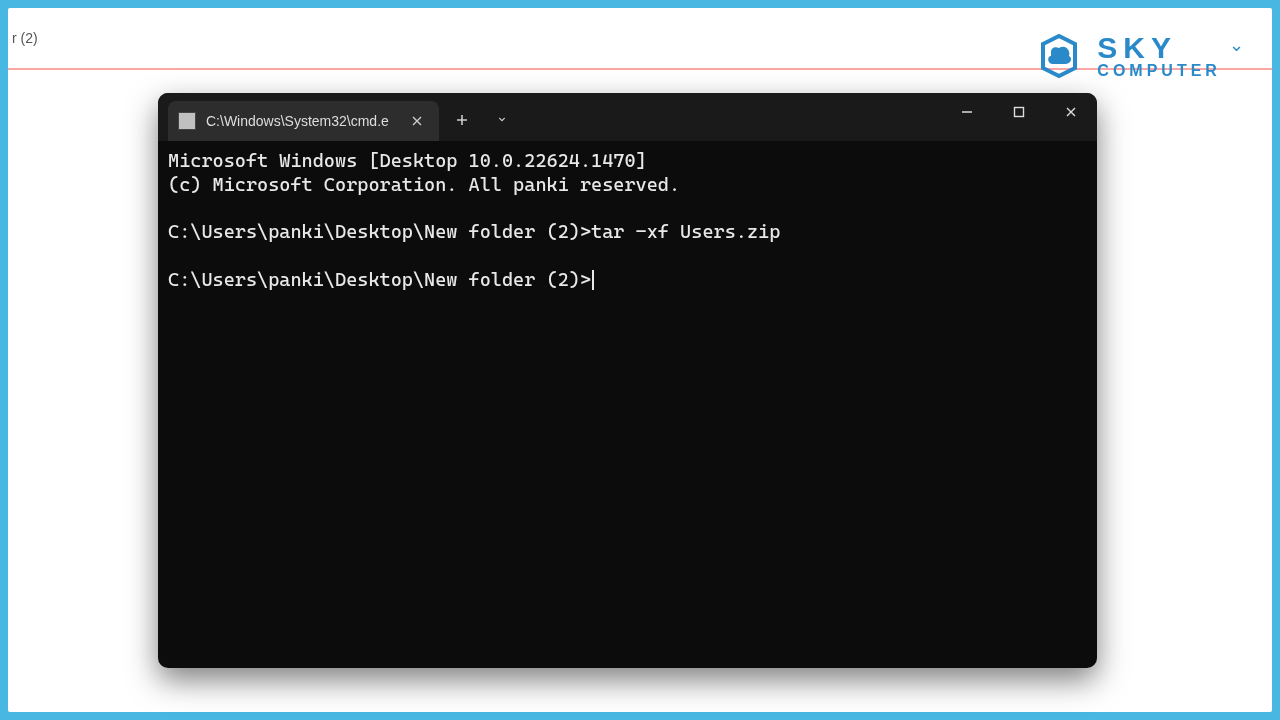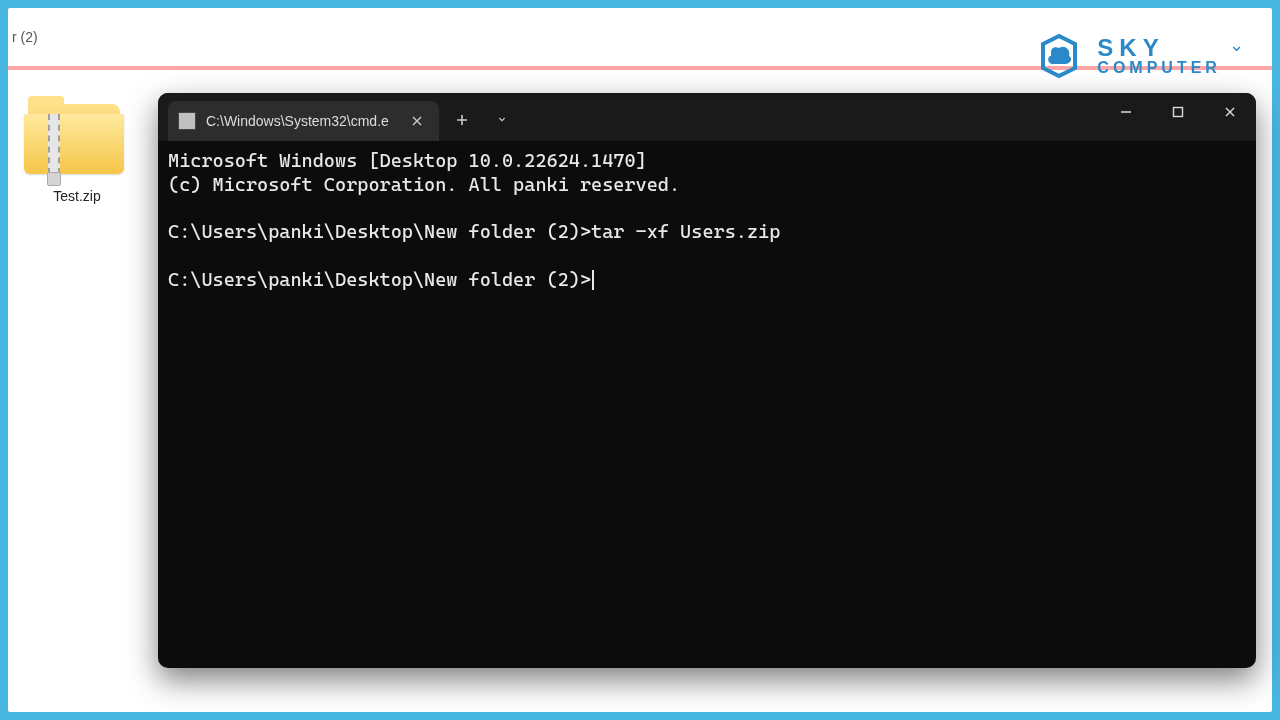--- a/index.html
+++ b/index.html
@@ -17,21 +17,21 @@
     top: 8px;
     right: 8px;
     bottom: 8px;
     background: #ffffff;
     border-radius: 2px;
   }
   .explorer-header {
     position: absolute;
     left: 0; top: 0; right: 0;
     height: 62px;
-    border-bottom: 4px solid #fca5a5;
+    border-bottom: 2px solid #fca5a5;
     display: flex;
     align-items: center;
     padding-left: 4px;
     color: #555;
     font-size: 14px;
   }
   .logo {
     position: absolute;
     top: 22px;
     right: 28px;
@@ -45,21 +45,21 @@
     position: relative;
   }
   .logo-text {
     display: flex;
     flex-direction: column;
     line-height: 1;
   }
   .logo-sky {
     color: #2a8ac9;
     font-weight: 800;
-    font-size: 24px;
+    font-size: 30px;
     letter-spacing: 6px;
   }
   .logo-computer {
     color: #2a8ac9;
     font-weight: 700;
     font-size: 16px;
     letter-spacing: 4px;
     margin-top: 0;
   }
   .logo-caret {
@@ -121,21 +121,21 @@
     font-size: 14px;
     color: #222;
     margin-top: 6px;
     width: 110px;
   }
 
   .terminal-window {
     position: absolute;
     left: 150px;
     top: 85px;
-    width: 1098px;
+    width: 939px;
     height: 575px;
     background: #0c0c0c;
     border-radius: 10px;
     box-shadow: 0 12px 30px rgba(0,0,0,0.5);
     overflow: hidden;
     display: flex;
     flex-direction: column;
   }
   .titlebar {
     height: 48px;
@@ -226,30 +226,20 @@
         <path d="M18 22 C18 18 22 16 26 18 C32 14 38 20 36 26 C40 28 38 34 32 34 L20 34 C14 34 14 26 18 26 Z" fill="#2a8ac9"></path>
       </svg>
     </div>
     <div class="logo-text">
       <span class="logo-sky">SKY</span>
       <span class="logo-computer">COMPUTER</span>
     </div>
     <span class="logo-caret">⌄</span>
   </div>
 
-  <div class="desktop">
-    <div class="zip-icon">
-      <div class="folder-tab"></div>
-      <div class="folder-back"></div>
-      <div class="folder-front"></div>
-      <div class="zipper"></div>
-      <div class="zipper-pull"></div>
-    </div>
-    <div class="file-label">Test.zip</div>
-  </div>
 
   <div class="terminal-window">
     <div class="titlebar">
       <div class="tab">
         <span class="tab-icon"></span>
         <span class="tab-title">C:\Windows\System32\cmd.e</span>
         <span class="tab-close">
           <svg viewBox="0 0 10 10" width="10" height="10">
               <path d="M1 1 L9 9 M9 1 L1 9" stroke="#ccc" stroke-width="1.4"></path>
             </svg>

